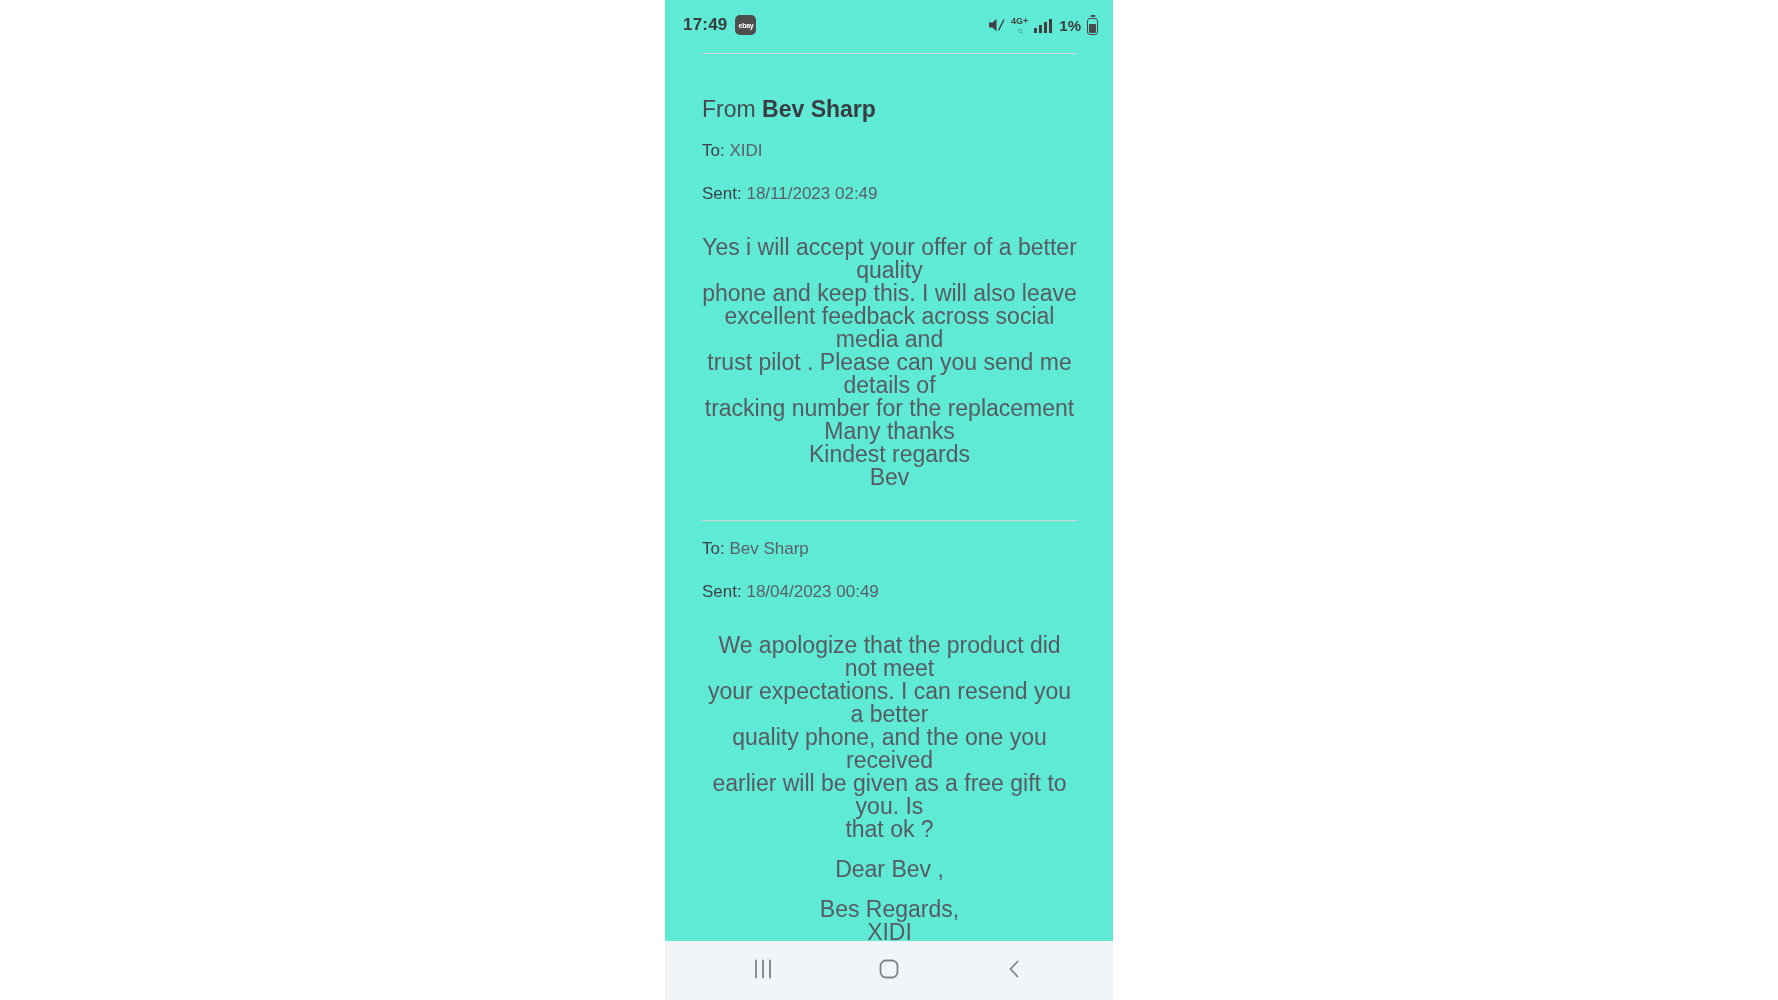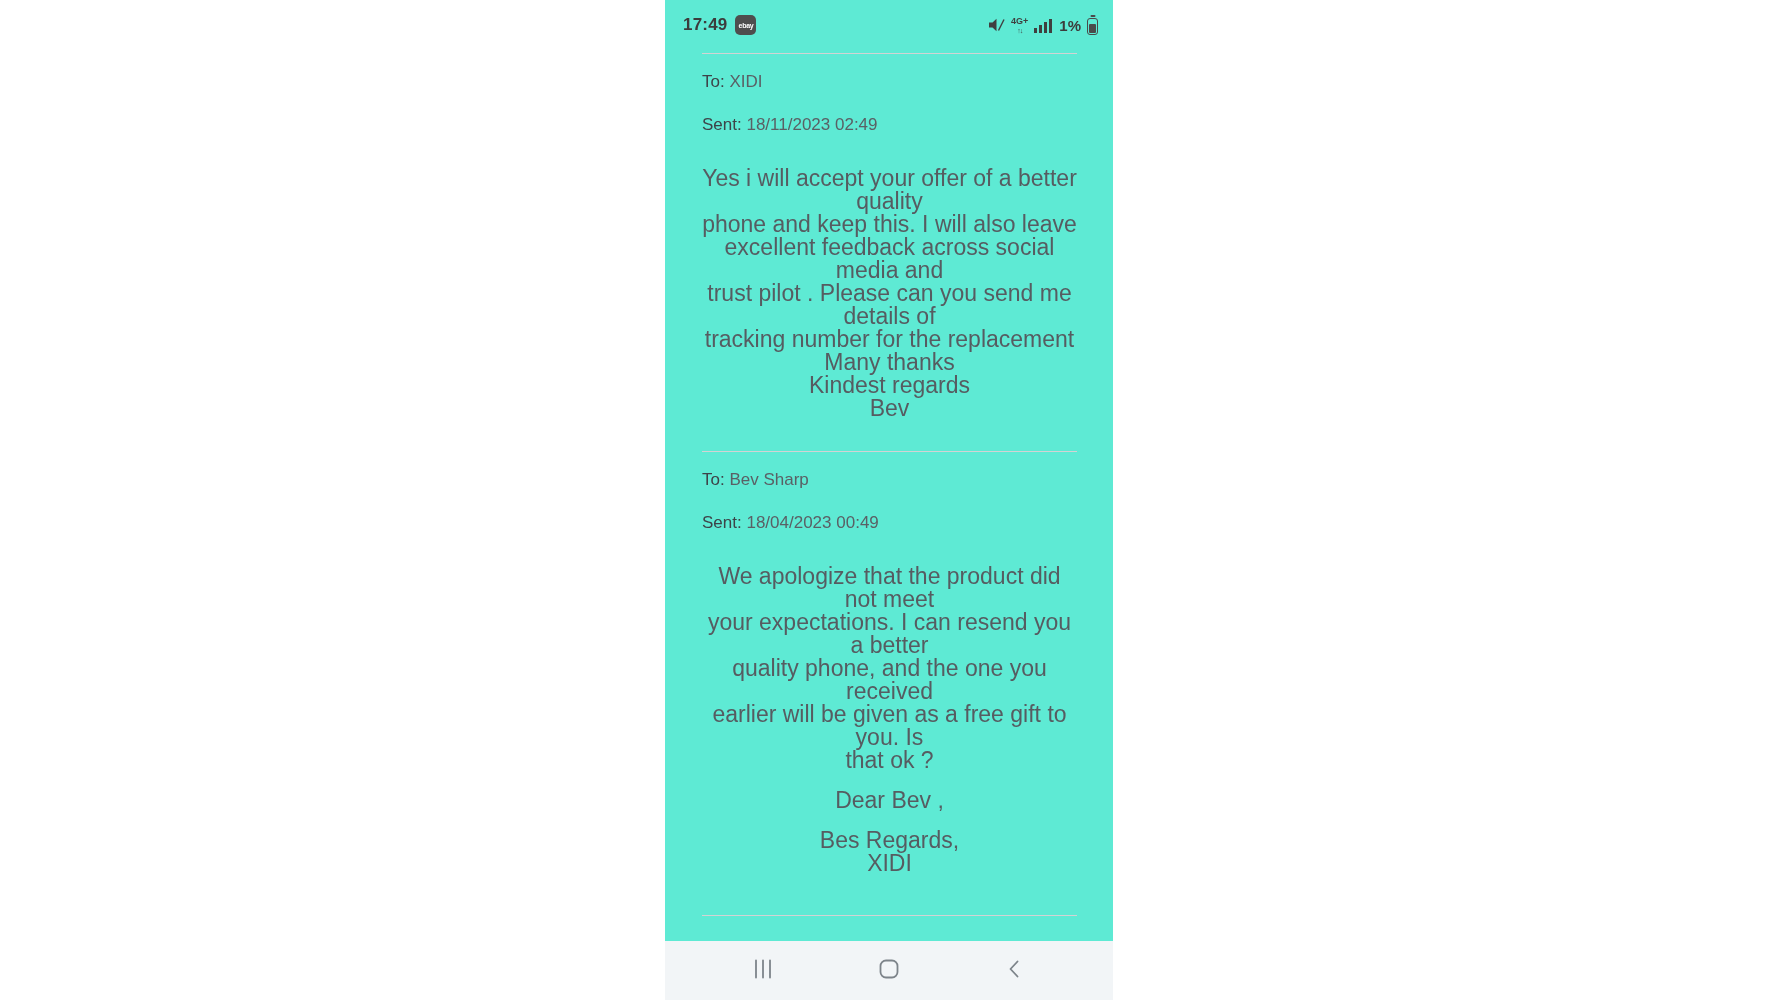--- a/index.html
+++ b/index.html
@@ -108,20 +108,21 @@
       <span class="sb-pct">1%</span>
       <span class="battery"></span>
     </div>
   </div>
 
   <div class="content">
 
     <hr class="sep">
 
     <section class="msg">
+      <h2 class="from-line"><span>From</span> <span class="name">Bev Sharp</span></h2>
       <p class="meta to"><span class="lbl">To:</span> <span>XIDI</span></p>
       <p class="meta sent"><span class="lbl">Sent:</span> <span>18/11/2023 02:49</span></p>
       <div class="body">
         <p>Yes i will accept your offer of a better quality
 phone and keep this. I will also leave
 excellent feedback across social media and
 trust pilot . Please can you send me details of
 tracking number for the replacement
 Many thanks
 Kindest regards

